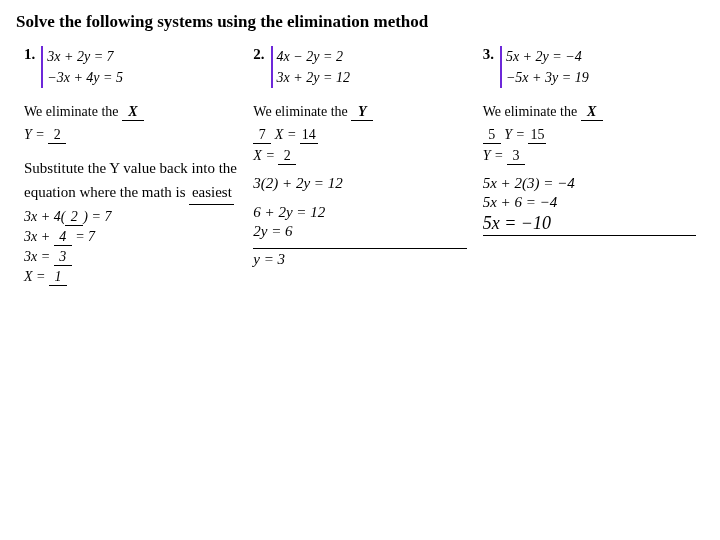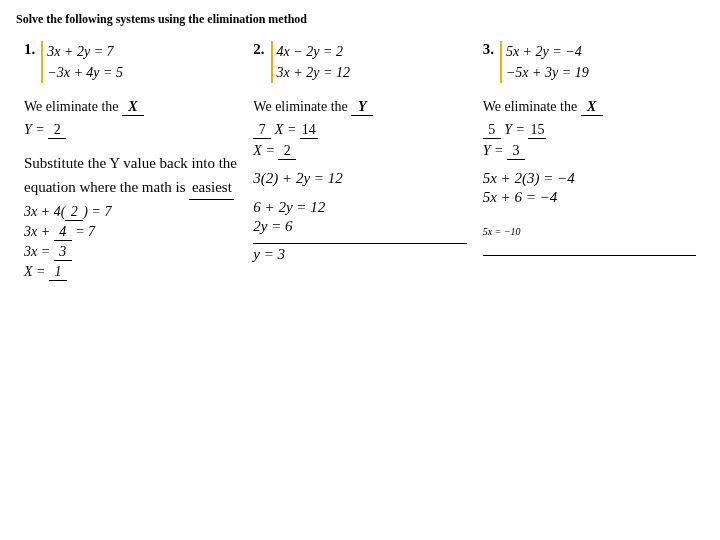--- a/index.html
+++ b/index.html
@@ -9,41 +9,41 @@
       font-size: 15px;
       width: 720px;
       height: 540px;
       overflow: hidden;
       position: relative;
     }
     .page {
       padding: 12px 16px;
     }
     .title {
-      font-size: 12px;
+      font-size: 17px;
       font-weight: bold;
       margin-bottom: 14px;
     }
     .problems-row {
       display: flex;
       flex-direction: row;
       gap: 0;
       align-items: flex-start;
     }
     .problem {
       flex: 1;
       padding: 0 8px;
     }
     .problem-number {
       font-size: 15px;
       font-weight: bold;
       margin-bottom: 4px;
     }
     .system-box {
-      border-left: 2px solid #eab308;
+      border-left: 2px solid #6d28d9;
       padding-left: 4px;
       line-height: 1.5;
       margin-bottom: 8px;
       font-size: 14px;
     }
     .eliminate-line {
       margin-bottom: 6px;
       font-size: 14px;
     }
     .blank {
@@ -179,19 +179,19 @@
         <span class="underline">15</span>
       </div>
 
       <div class="solve-line" style="margin-bottom:10px;">
         <span style="font-style:italic;">Y =</span>
         <span class="underline">3</span>
       </div>
 
       <div>
         <div style="font-size:15px; font-style:italic; margin-bottom:2px;">5x + 2(3) = −4</div>
-        <div style="font-size:15px; font-style:italic; margin-bottom:20px;">5x + 6 = −4</div>
-        <div style="font-size:10px; font-style:italic; margin-bottom:2px; border-bottom:1px solid #000; padding-bottom:18px;">5x = −10</div>
+        <div style="font-size:15px; font-style:italic; margin-bottom:2px;">5x + 6 = −4</div>
+        <div style="font-size:18px; font-style:italic; margin-bottom:2px; border-bottom:1px solid #000; padding-bottom:1px;">5x = −10</div>
       </div>
     </div>
 
   </div>
 </div>
 
 </body></html>

